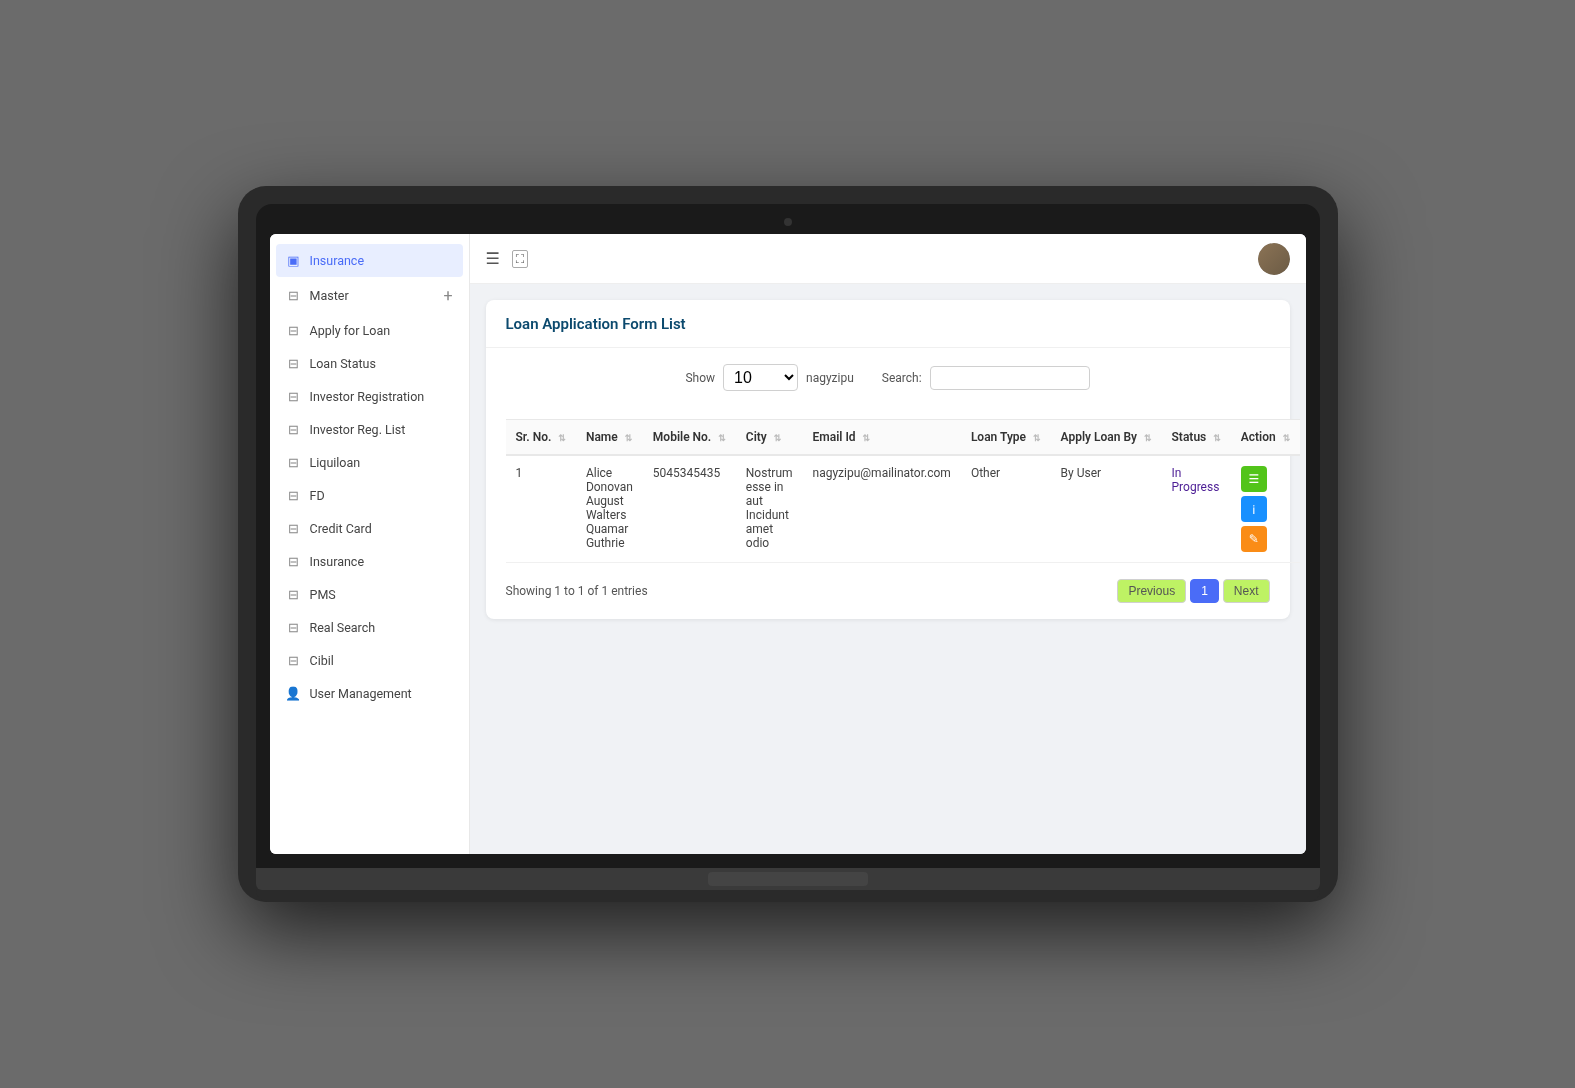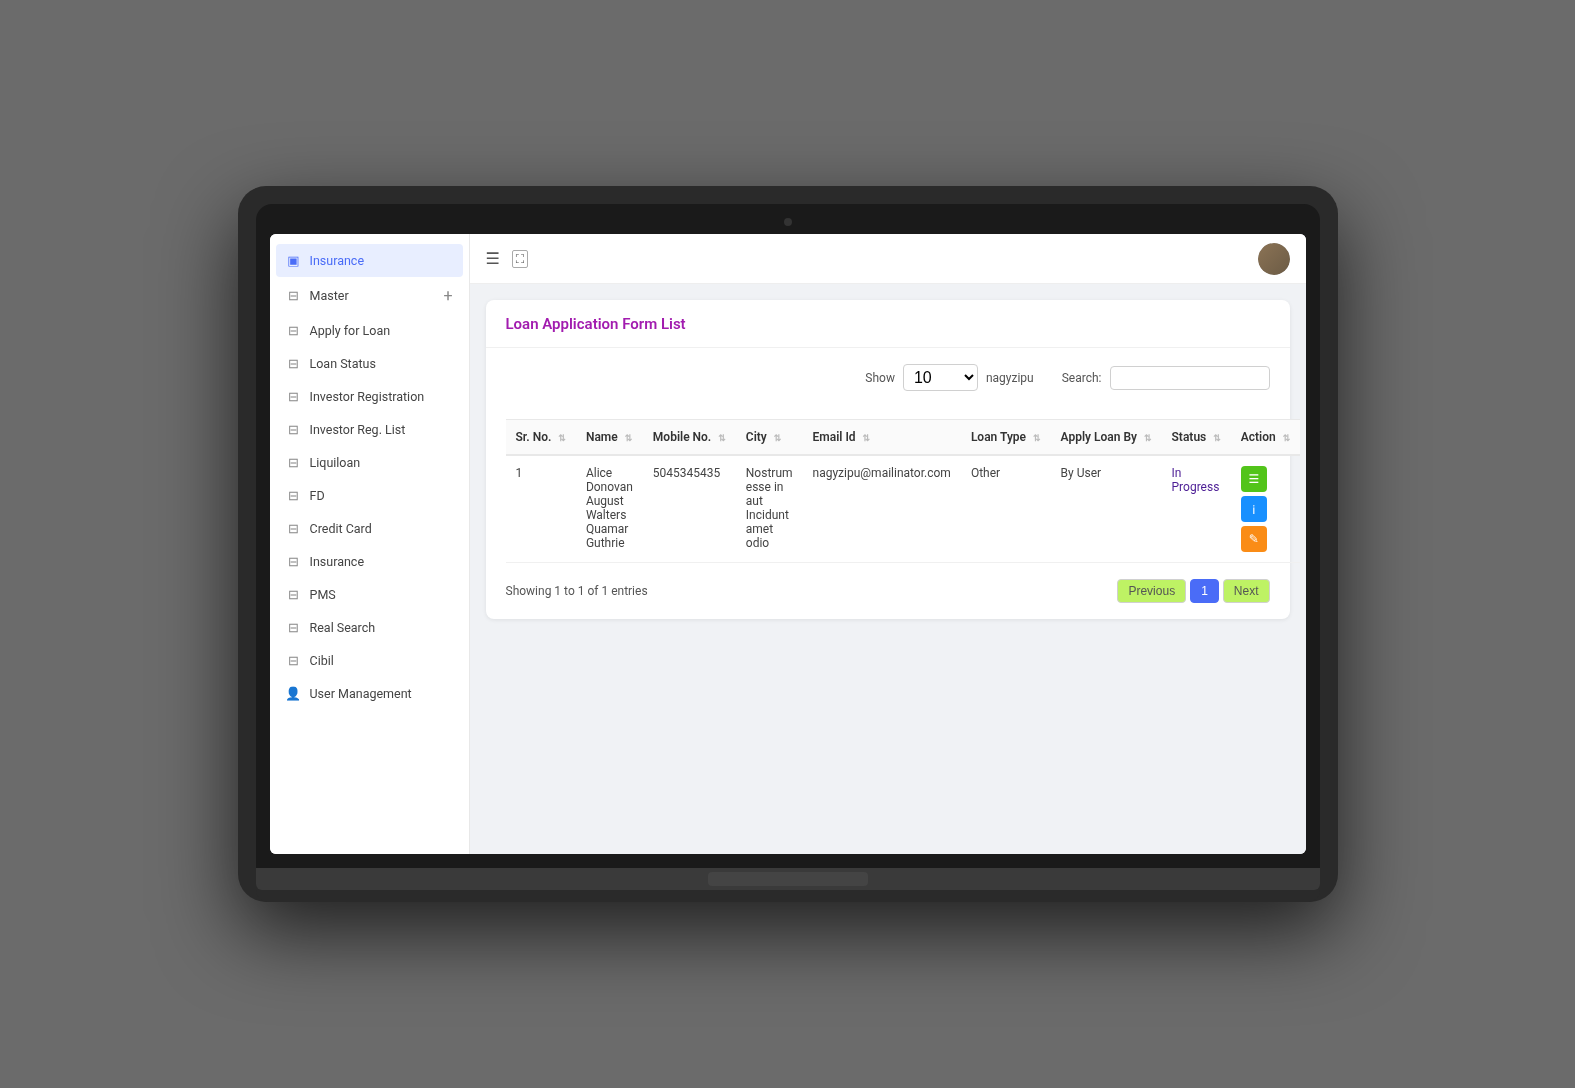--- a/index.html
+++ b/index.html
@@ -171,32 +171,32 @@
     }
 
     .card-header {
       padding: 14px 20px;
       border-bottom: 1px solid #f0f0f0;
     }
 
     .card-title {
       font-size: 15px;
       font-weight: 600;
-      color: #a21caf;
+      color: #0c4a6e;
     }
 
     .card-body {
       padding: 16px 20px;
     }
 
     
     .table-controls {
       display: flex;
       align-items: center;
-      justify-content: flex-end;
+      justify-content: center;
       margin-bottom: 28px;
       gap: 28px;
     }
 
     .show-entries {
       display: flex;
       align-items: center;
       gap: 8px;
       font-size: 12px;
       color: #555;

